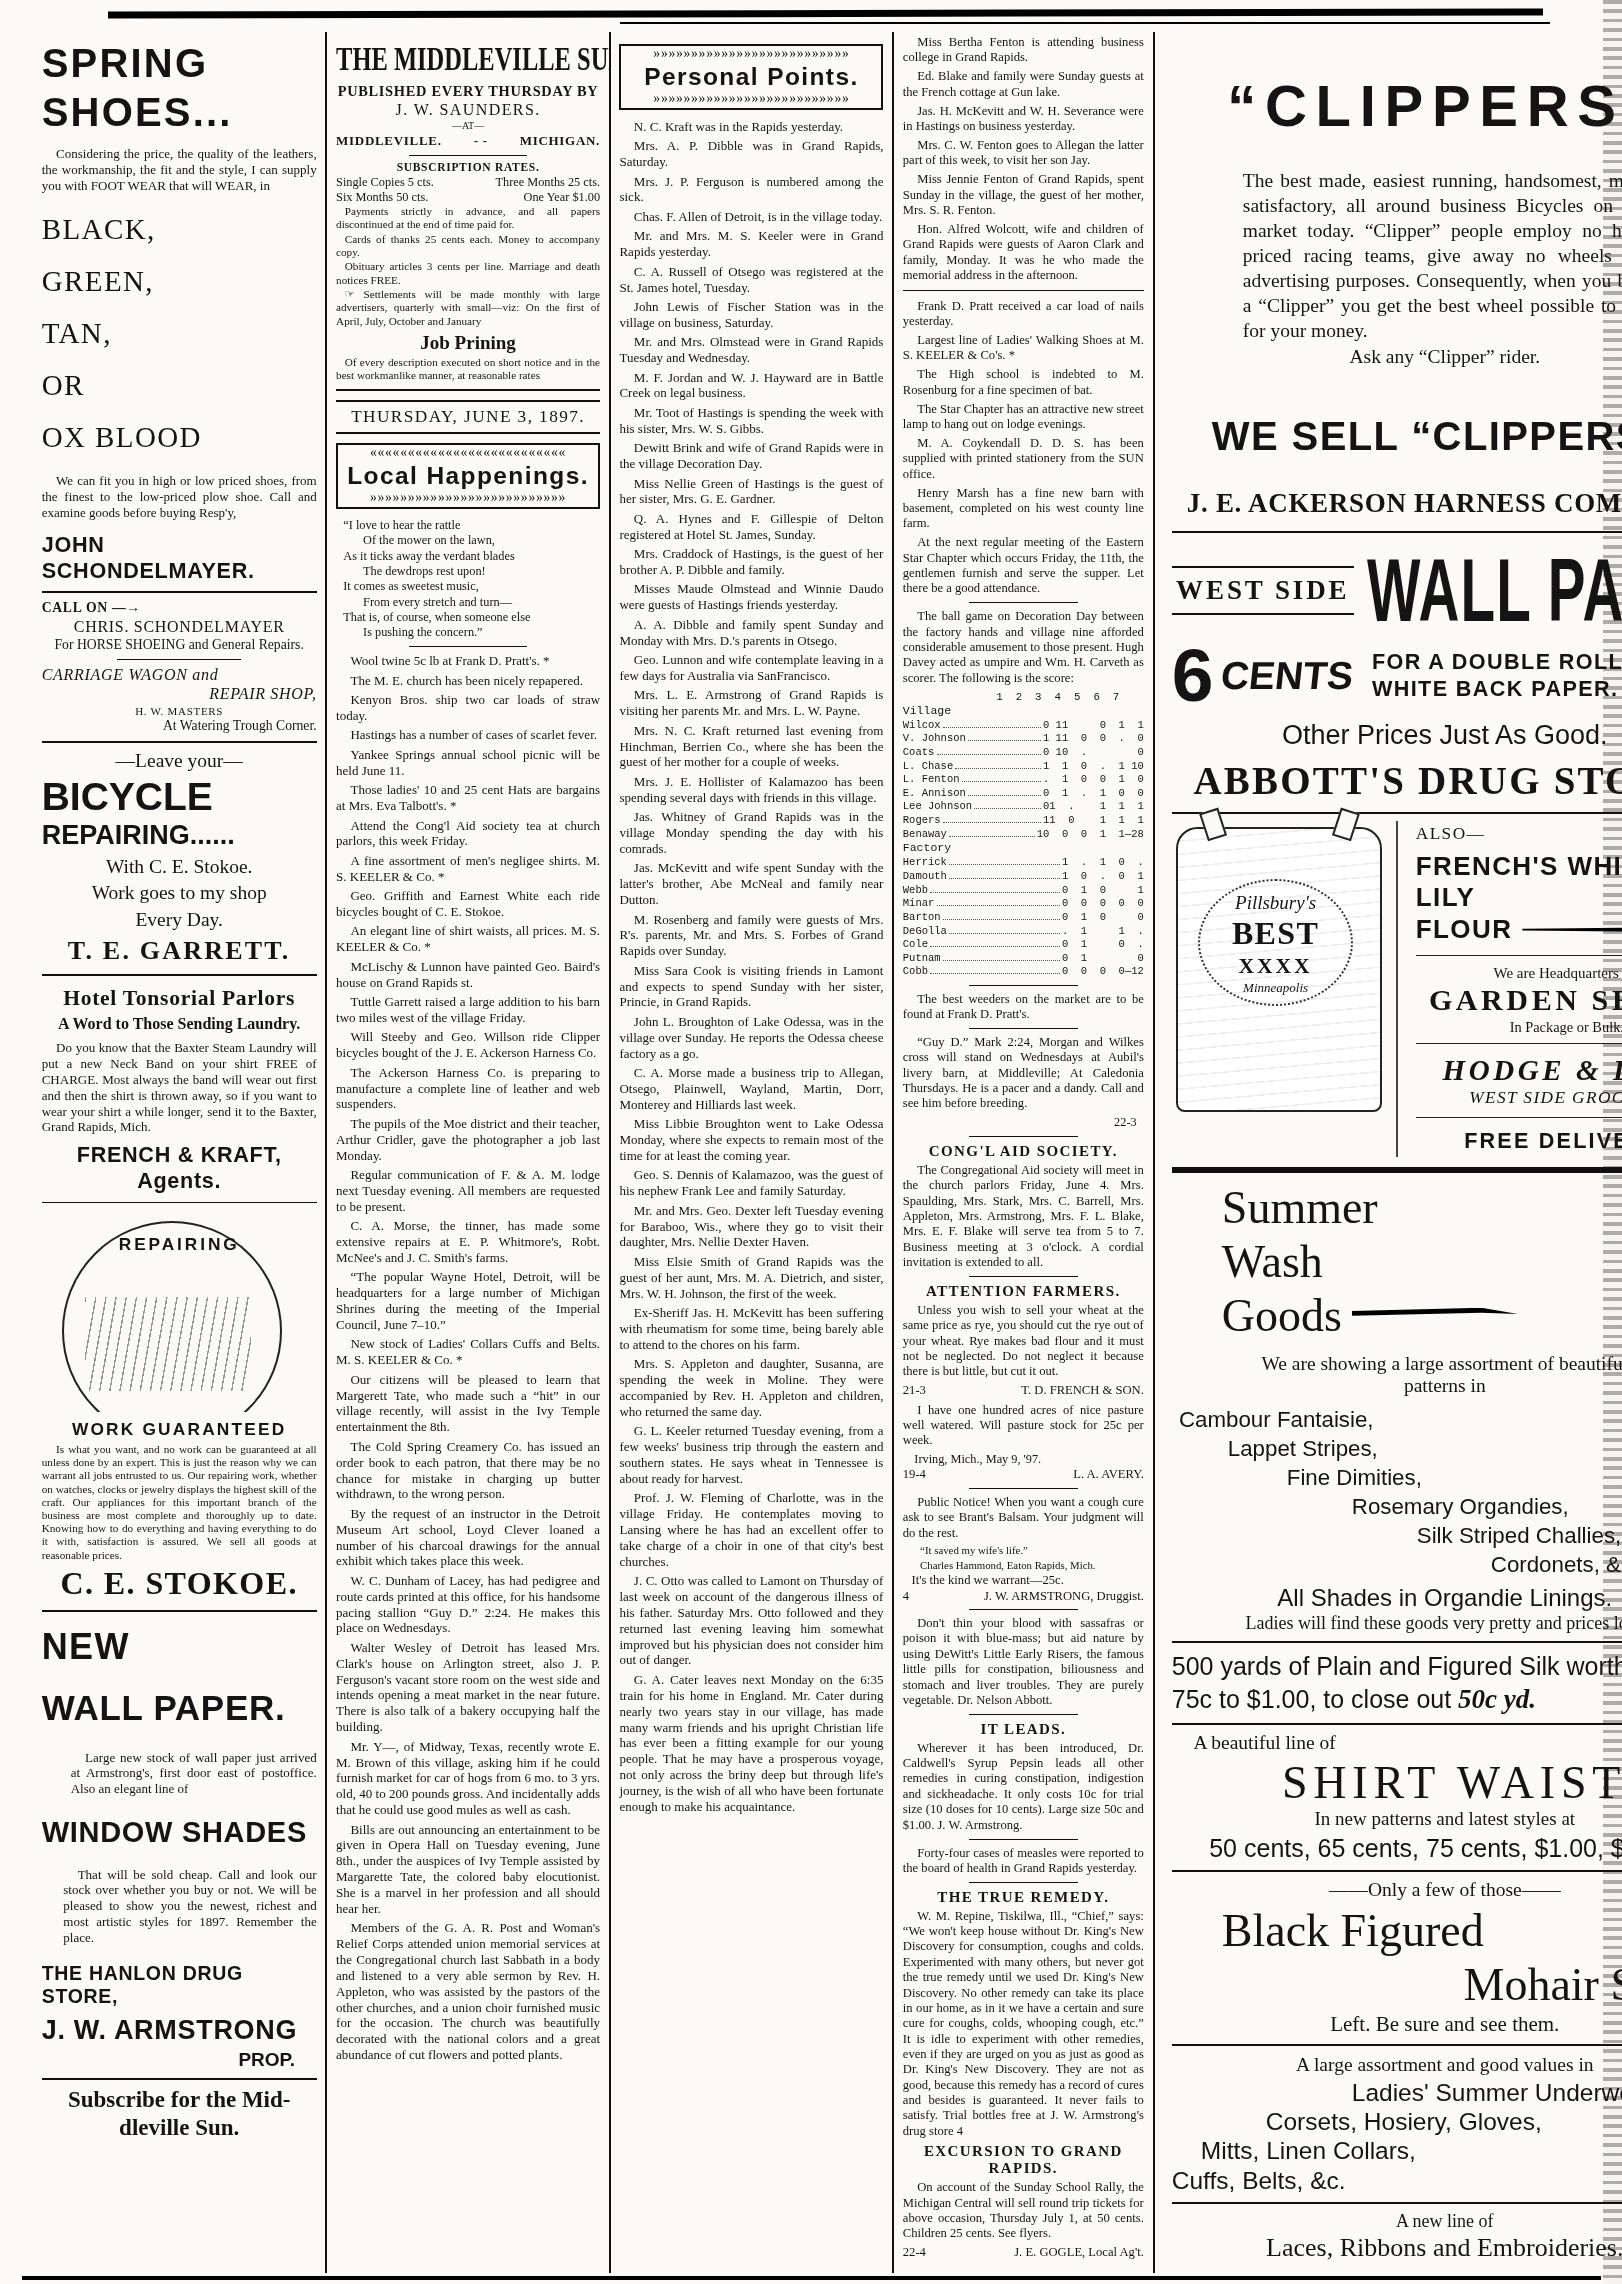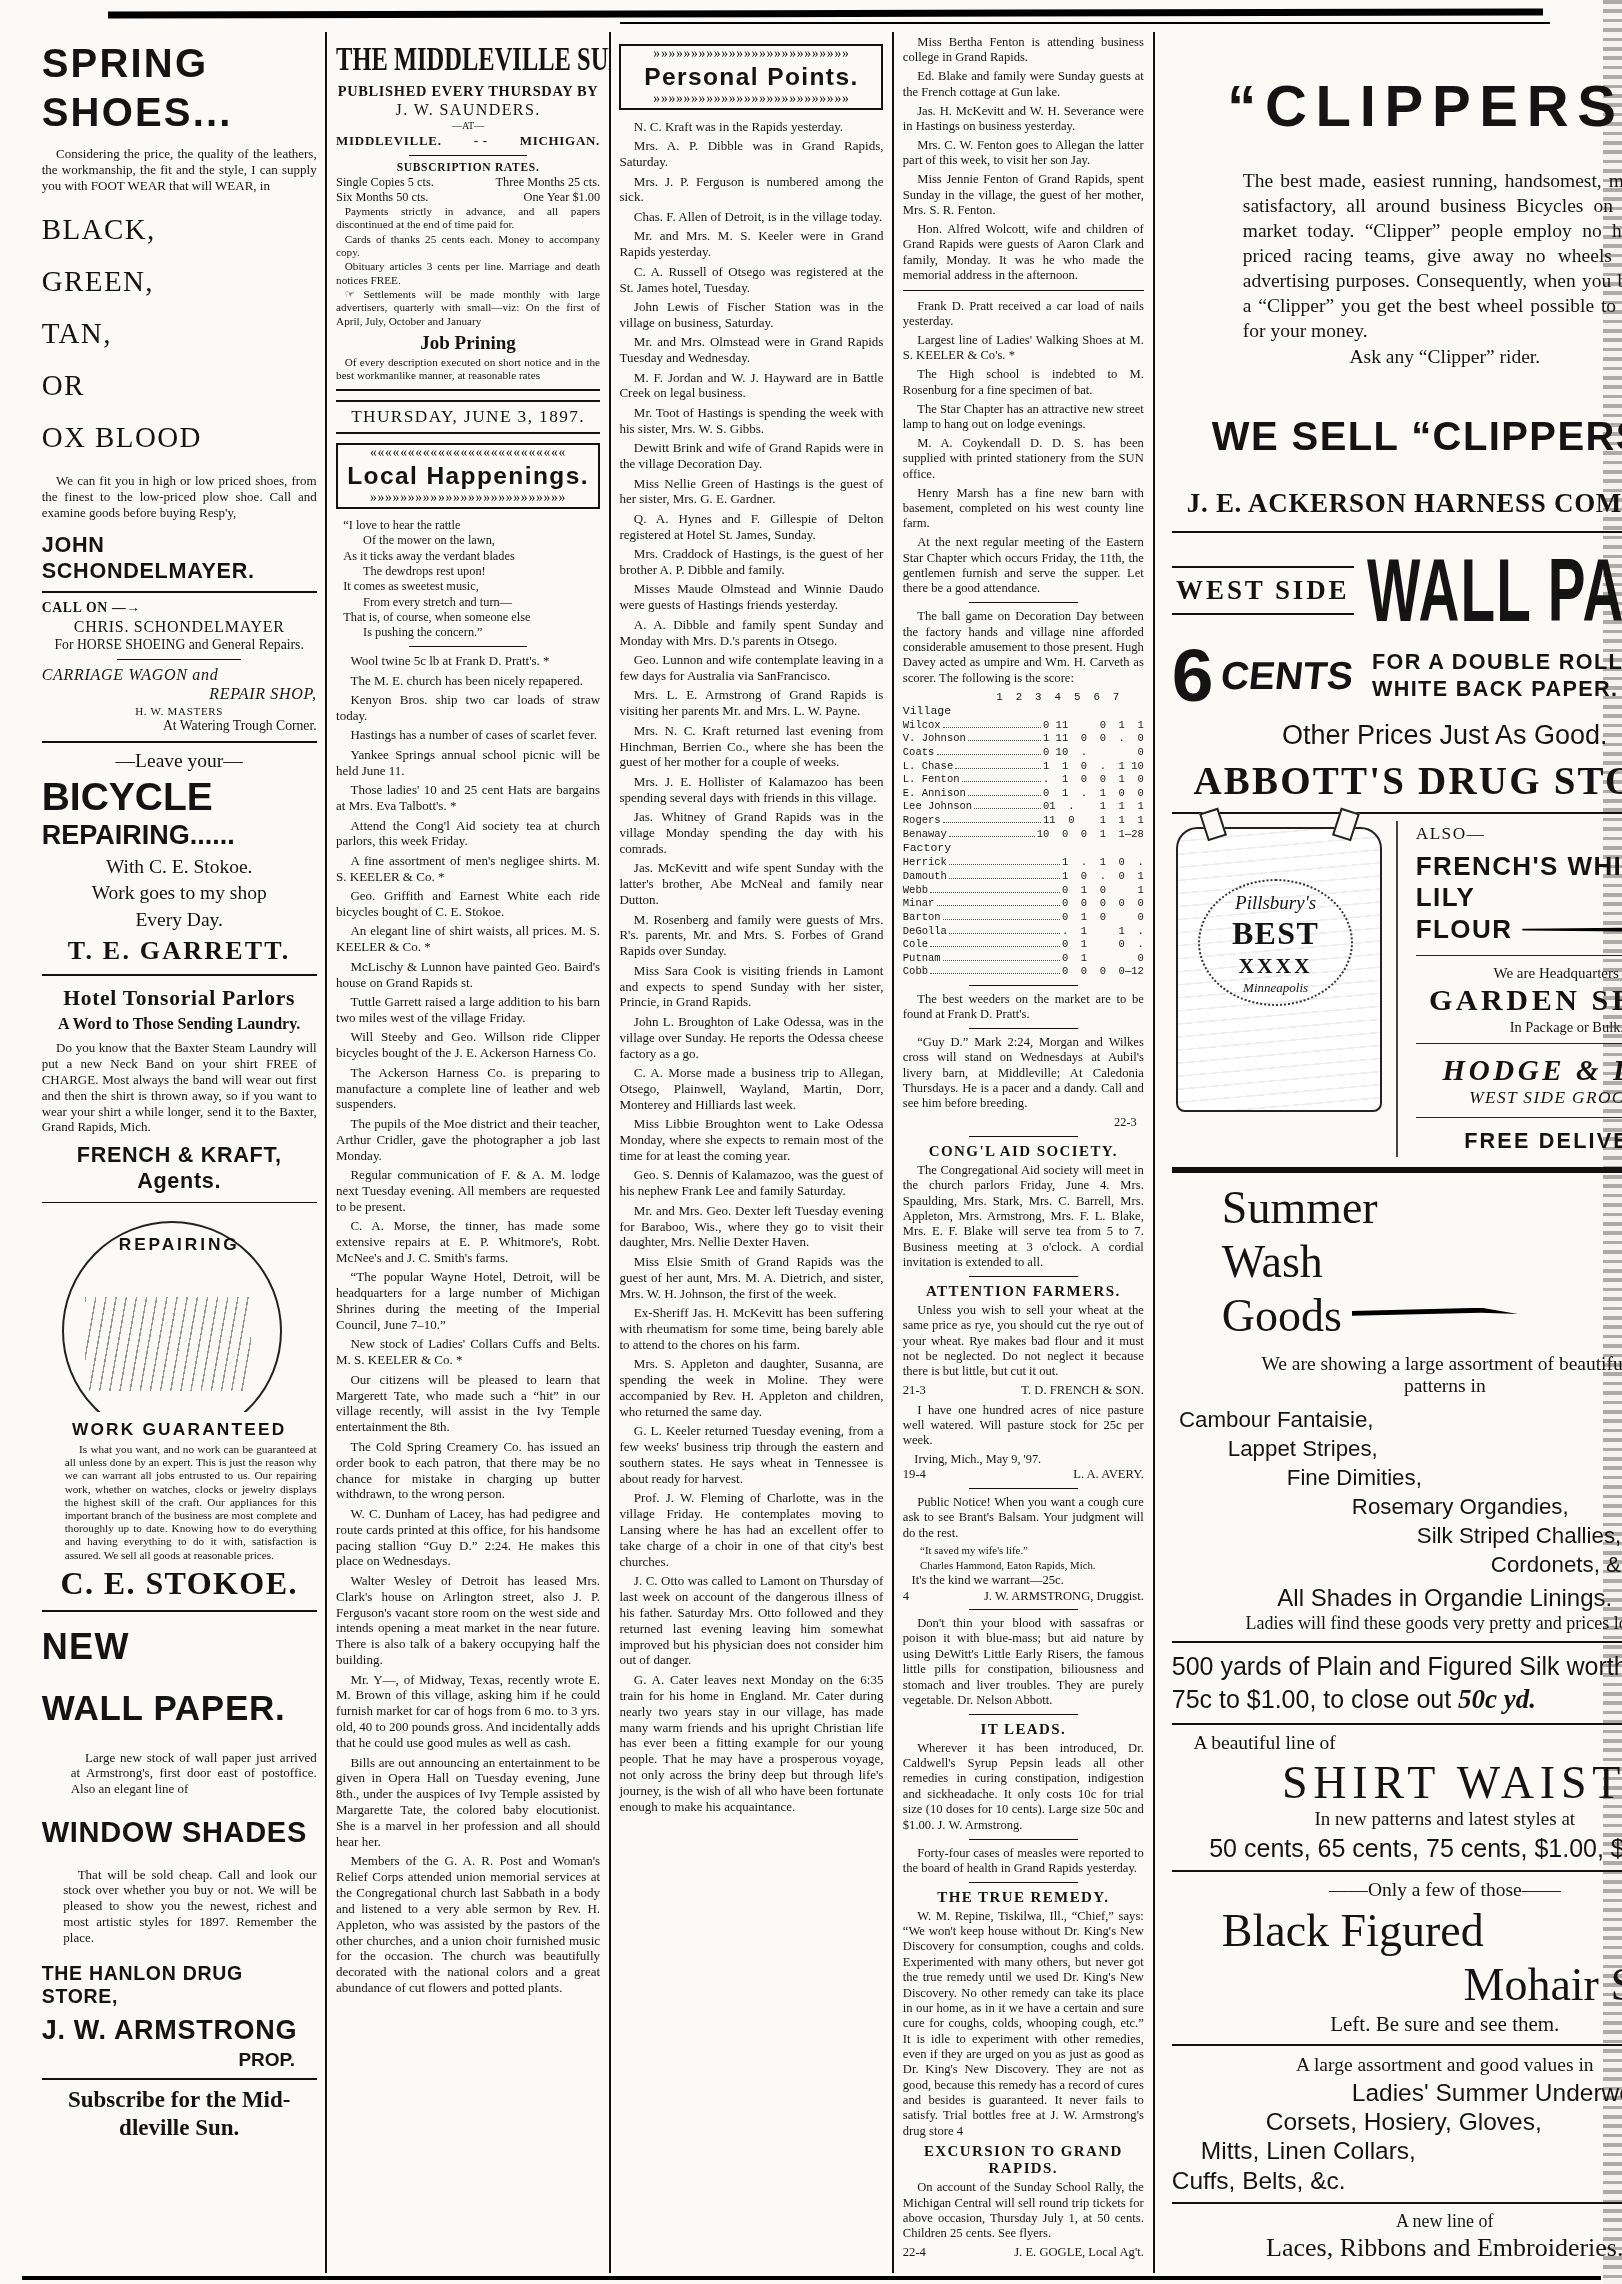--- a/index.html
+++ b/index.html
@@ -13,21 +13,21 @@
   .cols{position:absolute;top:32px;left:33px;display:flex;height:2241px;}
   .col{overflow:hidden;padding:2.9px 8.7px 0;}
   .c1{width:275px;}
   .c2{width:264px;border-left:2.2px solid #111;}
   .c3{width:264px;border-left:2.2px solid #111;}
   .c4{width:241px;border-left:2.2px solid #111;}
   .c5{width:546px;border-left:2.2px solid #111;padding-left:17.3px;}
 
   .para{font-size:13px;line-height:1.22;text-align:justify;text-indent:14.4px;margin:0 0 3.6px;}
   .c4 .para{font-size:12.6px;}
-  .tiny{font-size:11.2px;line-height:1.18;margin-left:23px;}
+  .tiny{font-size:11.2px;line-height:1.18;}
   .c{text-align:center;}.r{text-align:right;}
   .hr{border-top:2.2px solid #111;margin:7.2px 0;}
   .hr.thin{border-top-width:0.7px;}
   .hr.short{width:45%;margin:5.8px auto;}
   .hr.heavy{border-top-width:6.5px;margin:10px 0;}
   .b{font-weight:700;}
 
   
   .spring{font:700 40px "Liberation Sans",sans-serif;letter-spacing:2.2px;margin:7.2px 0 0;line-height:1.05;}
   .colorline{font-size:29px;letter-spacing:1.4px;margin:0 0 19px;font-family:"Liberation Serif",serif;}
@@ -332,20 +332,21 @@
             <p class="para">Tuttle Garrett raised a large addition to his barn two miles west of the village Friday.</p>
             <p class="para">Will Steeby and Geo. Willson ride Clipper bicycles bought of the J. E. Ackerson Harness Co.</p>
             <p class="para">The Ackerson Harness Co. is preparing to manufacture a complete line of leather and web suspenders.</p>
             <p class="para">The pupils of the Moe district and their teacher, Arthur Cridler, gave the photographer a job last Monday.</p>
             <p class="para">Regular communication of F. &amp; A. M. lodge next Tuesday evening. All members are requested to be present.</p>
             <p class="para">C. A. Morse, the tinner, has made some extensive repairs at E. P. Whitmore's, Robt. McNee's and J. C. Smith's farms.</p>
             <p class="para">“The popular Wayne Hotel, Detroit, will be headquarters for a large number of Michigan Shrines during the meeting of the Imperial Council, June 7–10.”</p>
             <p class="para">New stock of Ladies' Collars Cuffs and Belts.  M. S. KEELER &amp; Co.  *</p>
             <p class="para">Our citizens will be pleased to learn that Margerett Tate, who made such a “hit” in our village recently, will assist in the Ivy Temple entertainment the 8th.</p>
             <p class="para">The Cold Spring Creamery Co. has issued an order book to each patron, that there may be no chance for mistake in charging up butter withdrawn, to the wrong person.</p>
+            <p class="para">By the request of an instructor in the Detroit Museum Art school, Loyd Clever loaned a number of his charcoal drawings for the annual exhibit which takes place this week.</p>
             <p class="para">W. C. Dunham of Lacey, has had pedigree and route cards printed at this office, for his handsome pacing stallion “Guy D.” 2:24.  He makes this place on Wednesdays.</p>
             <p class="para">Walter Wesley of Detroit has leased Mrs. Clark's house on Arlington street, also J. P. Ferguson's vacant store room on the west side and intends opening a meat market in the near future. There is also talk of a bakery occupying half the building.</p>
             <p class="para">Mr. Y—, of Midway, Texas, recently wrote E. M. Brown of this village, asking him if he could furnish market for car of hogs from 6 mo. to 3 yrs. old, 40 to 200 pounds gross. And incidentally adds that he could use good mules as well as cash.</p>
             <p class="para">Bills are out announcing an entertainment to be given in Opera Hall on Tuesday evening, June 8th., under the auspices of Ivy Temple assisted by Margarette Tate, the colored baby elocutionist. She is a marvel in her profession and all should hear her.</p>
             <p class="para">Members of the G. A. R. Post and Woman's Relief Corps attended union memorial services at the Congregational church last Sabbath in a body and listened to a very able sermon by Rev. H. Appleton, who was assisted by the pastors of the other churches, and a union choir furnished music for the occasion. The church was beautifully decorated with the national colors and a great abundance of cut flowers and potted plants.</p>
           </div>
       </section>
     </div>
 
     <div class="col c3">

